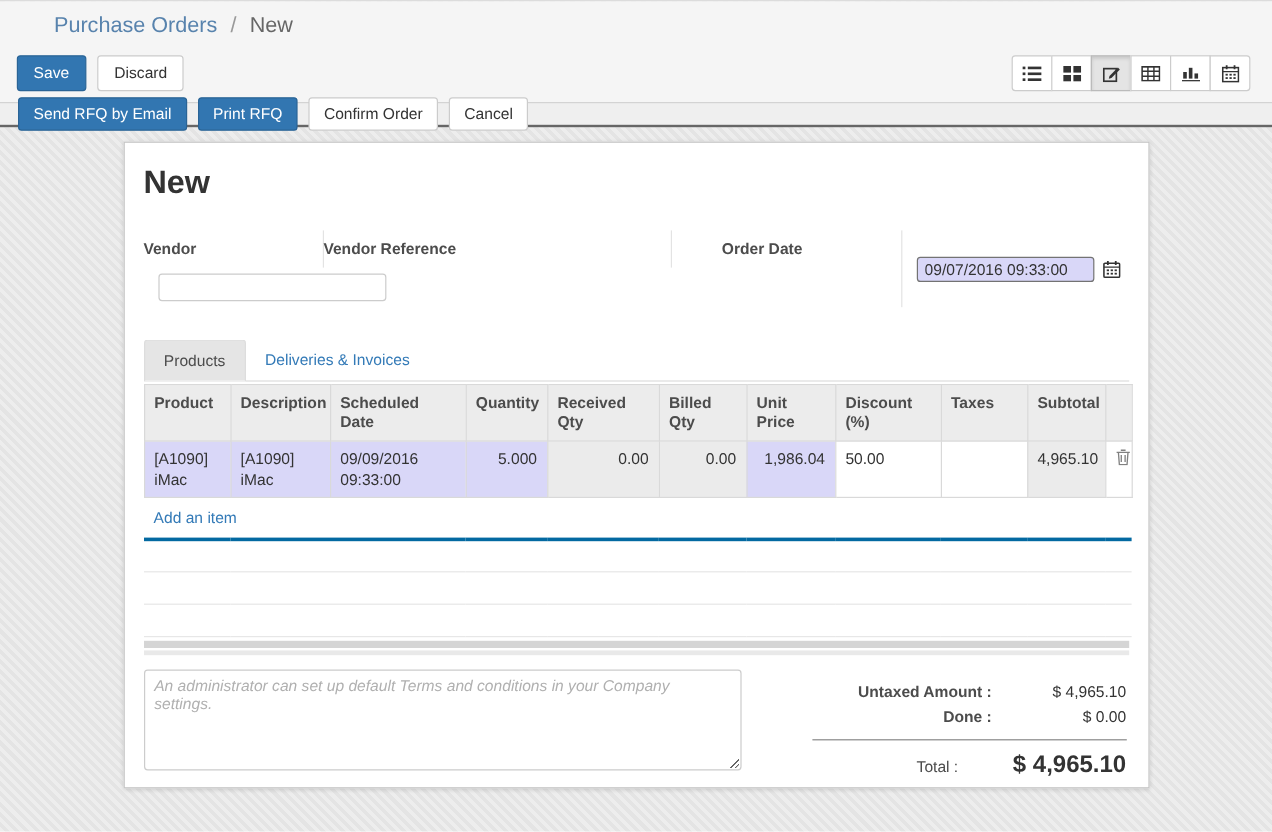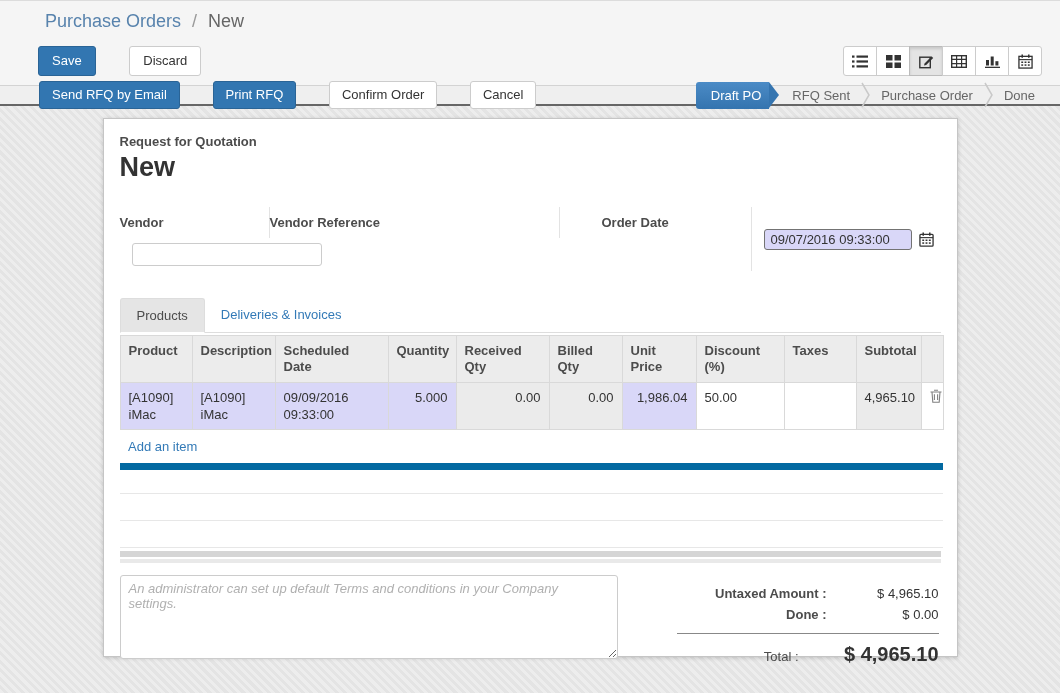--- a/index.html
+++ b/index.html
@@ -11,21 +11,21 @@
     border-top:1px solid #dcdcdc;
   }
   
   .topbar { background:#f5f5f5; padding:8px 14px 9px 14px; }
   .breadcrumb { font-size:18px; line-height:24px; }
   .breadcrumb .bc-link { color:#5883ad; cursor:pointer;margin-left:31px; }
   .breadcrumb .bc-sep { color:#999; margin:0 6px; }
   .breadcrumb .bc-current { color:#666; }
   .actions-row { margin-top:13px; display:flex; align-items:flex-start; justify-content:space-between; }
   .btn { display:inline-block; font-size:13px; line-height:18px; padding:5px 13px;
-         border-radius:3px; border:1px solid #ccc; background:#fff; color:#333; cursor:pointer;margin-left:24px; }
+         border-radius:3px; border:1px solid #ccc; background:#fff; color:#333; cursor:pointer; }
   .btn-primary { background:#3276b1; border-color:#2a6496; color:#fff; }
   .left-actions .btn { margin-right:6px; }
   
   .switcher { display:flex; margin-right:4px; }
   .sw-btn { width:34px; height:30px; background:#fff; border:1px solid #ccc; margin-left:-1px;
             display:flex; align-items:center; justify-content:center; cursor:pointer; }
   .sw-btn:first-child { border-radius:3px 0 0 3px; margin-left:0; }
   .sw-btn:last-child { border-radius:0 3px 3px 0; }
   .sw-btn.active { background:#e4e4e4; box-shadow:inset 0 2px 3px rgba(0,0,0,.12); border-color:#bbb; }
   
@@ -72,21 +72,21 @@
   
   table.lines { width:100%; border-collapse:collapse; table-layout:fixed; margin-top:2px; }
   table.lines th { background:#ececec; border:1px solid #d9d9d9; font-weight:bold; color:#4c4c4c;
                    text-align:left; vertical-align:top; padding:7px 8px; line-height:16px; }
   table.lines th.num { text-align:right; }
   table.lines td { border:1px solid #d9d9d9; vertical-align:top; padding:6px 8px; height:44px; line-height:17px; }
   td.c-lav { background:#d9d7f8; border-color:#c9c7ea; }
   td.c-gray { background:#ebebeb; }
   td.num { text-align:right; }
   td.trash-cell { text-align:center; padding-top:8px; }
-  tr.add-row td { height:auto; padding:8px; border:none; border-bottom:7px solid #0369a1;margin-left:44px; }
+  tr.add-row td { height:auto; padding:8px; border:none; border-bottom:3px solid #0369a1;margin-left:44px; }
   .add-link { color:#337ab7; cursor:pointer; }
   tr.empty td { height:27px; border:none; border-bottom:1px solid #e7e7e7; }
   .hbar1 { height:6px; background:#d5d5d5; margin-top:3px; }
   .hbar2 { height:4px; background:#e9e9e9; margin-top:2px; }
   
   .bottom { display:flex; justify-content:space-between; margin-top:12px; }
   textarea.notes { width:498px; height:84px; border:1px solid #ccc; border-radius:3px; padding:5px 8px;
                    font-family:"Liberation Sans",sans-serif; font-size:13px; color:#333; resize:both; }
   textarea.notes::placeholder { font-style:italic; color:#b0b0b0; }
   .totals { width:262px; margin-top:8px; margin-right:2px; }
@@ -188,44 +188,24 @@
   </div>
 </div>
 
 <div class="statusbar">
   <div class="sb-buttons">
     <button class="btn btn-primary">Send RFQ by Email</button>
     <button class="btn btn-primary">Print RFQ</button>
     <button class="btn">Confirm Order</button>
     <button class="btn">Cancel</button>
   </div>
-  <div class="stages">
-    <div class="stage-active">
-      <span class="sa-body">Draft PO</span>
-      <span class="sa-point"></span>
-    </div>
-    <div class="stage">RFQ Sent</div>
-    <span class="chev">
-      <svg width="9" height="26" viewBox="0 0 9 26">
-          <path d="M1 1 L8 13 L1 25" stroke="#c9c9c9" stroke-width="1.5" fill="none"></path>
-        </svg>
-    </span>
-    <div class="stage">Purchase Order</div>
-    <span class="chev">
-      <svg width="9" height="26" viewBox="0 0 9 26">
-          <path d="M1 1 L8 13 L1 25" stroke="#c9c9c9" stroke-width="1.5" fill="none"></path>
-        </svg>
-    </span>
-    <div class="stage">Done</div>
-  </div>
 </div>
 
 <div class="sheet-wrap">
   <div class="sheet">
-    <div class="sub-title">Request for Quotation</div>
     <div class="doc-title">New</div>
 
     <div class="field-area">
       <div class="fgroup fgroup-left">
         <div class="flabel">Vendor</div>
         <div class="flabel">Vendor Reference</div>
         <div class="fvalue">
           <input class="text-input" type="text" value="" style="">
         </div>
       </div>

